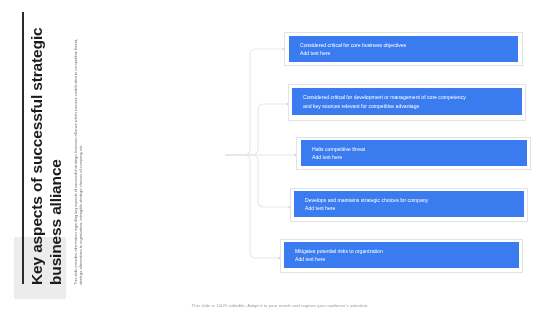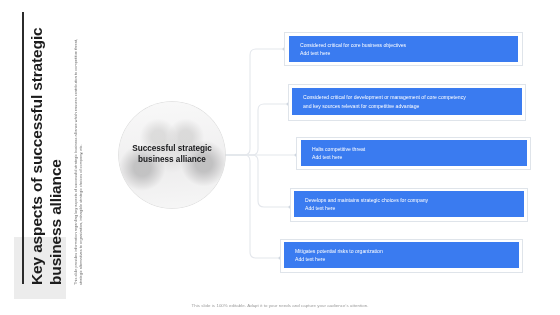--- a/index.html
+++ b/index.html
@@ -196,26 +196,20 @@
     </g>
     <g fill="#cfd6e0">
       <circle cx="284" cy="49" r="1.5"></circle>
       <circle cx="288" cy="104" r="1.5"></circle>
       <circle cx="296" cy="155" r="1.5"></circle>
       <circle cx="290" cy="207" r="1.5"></circle>
       <circle cx="280" cy="258" r="1.5"></circle>
     </g>
   </svg>
 
-  <div id="center-node">
-    <div class="photo"></div>
-    <div class="photo-veil"></div>
-    <div class="center-label">Successful strategic
-business alliance</div>
-  </div>
 
   <div class="node-frame" style="left:284px; top:32px; width:239px; height:34px;"></div>
   <div class="node-box" style="left:289px; top:36px; width:229px; height:26px;">
     <div class="node-text">Considered critical for core business objectives
 Add text here</div>
   </div>
 
   <div class="node-frame" style="left:288px; top:84px; width:238px; height:37px;"></div>
   <div class="node-box" style="left:292px; top:88px; width:230px; height:27px;">
     <div class="node-text">Considered critical for development or management of core competency

